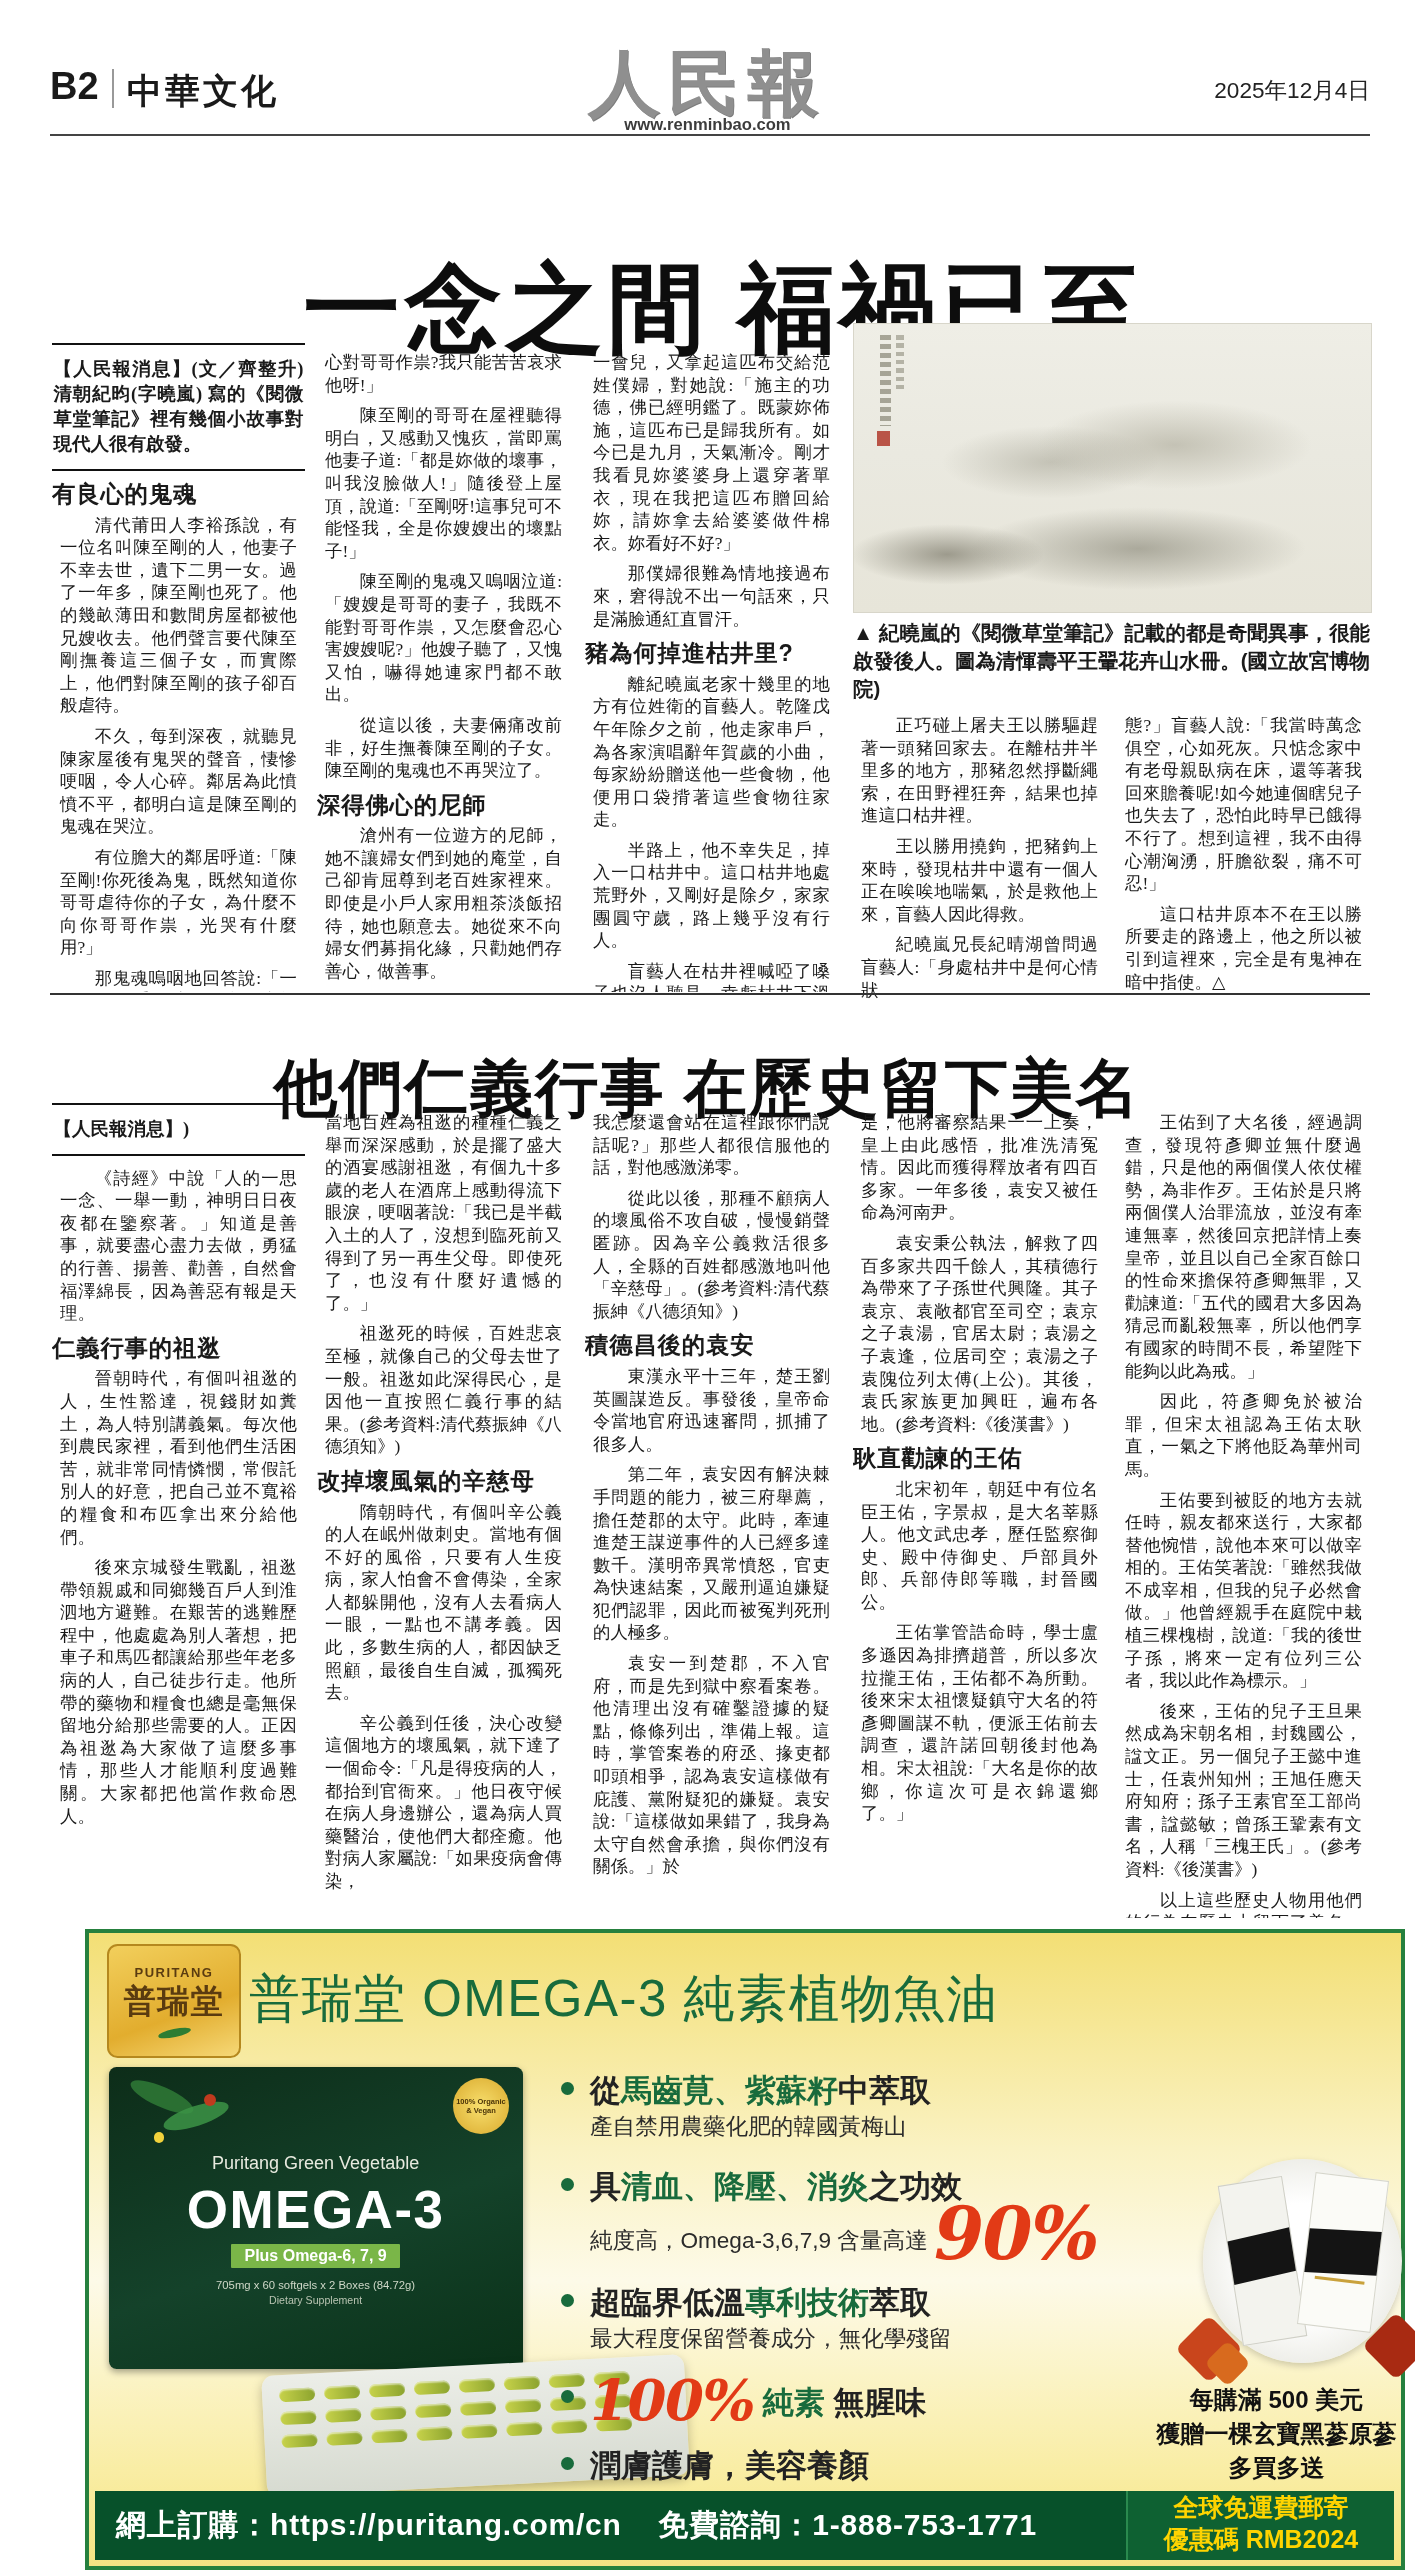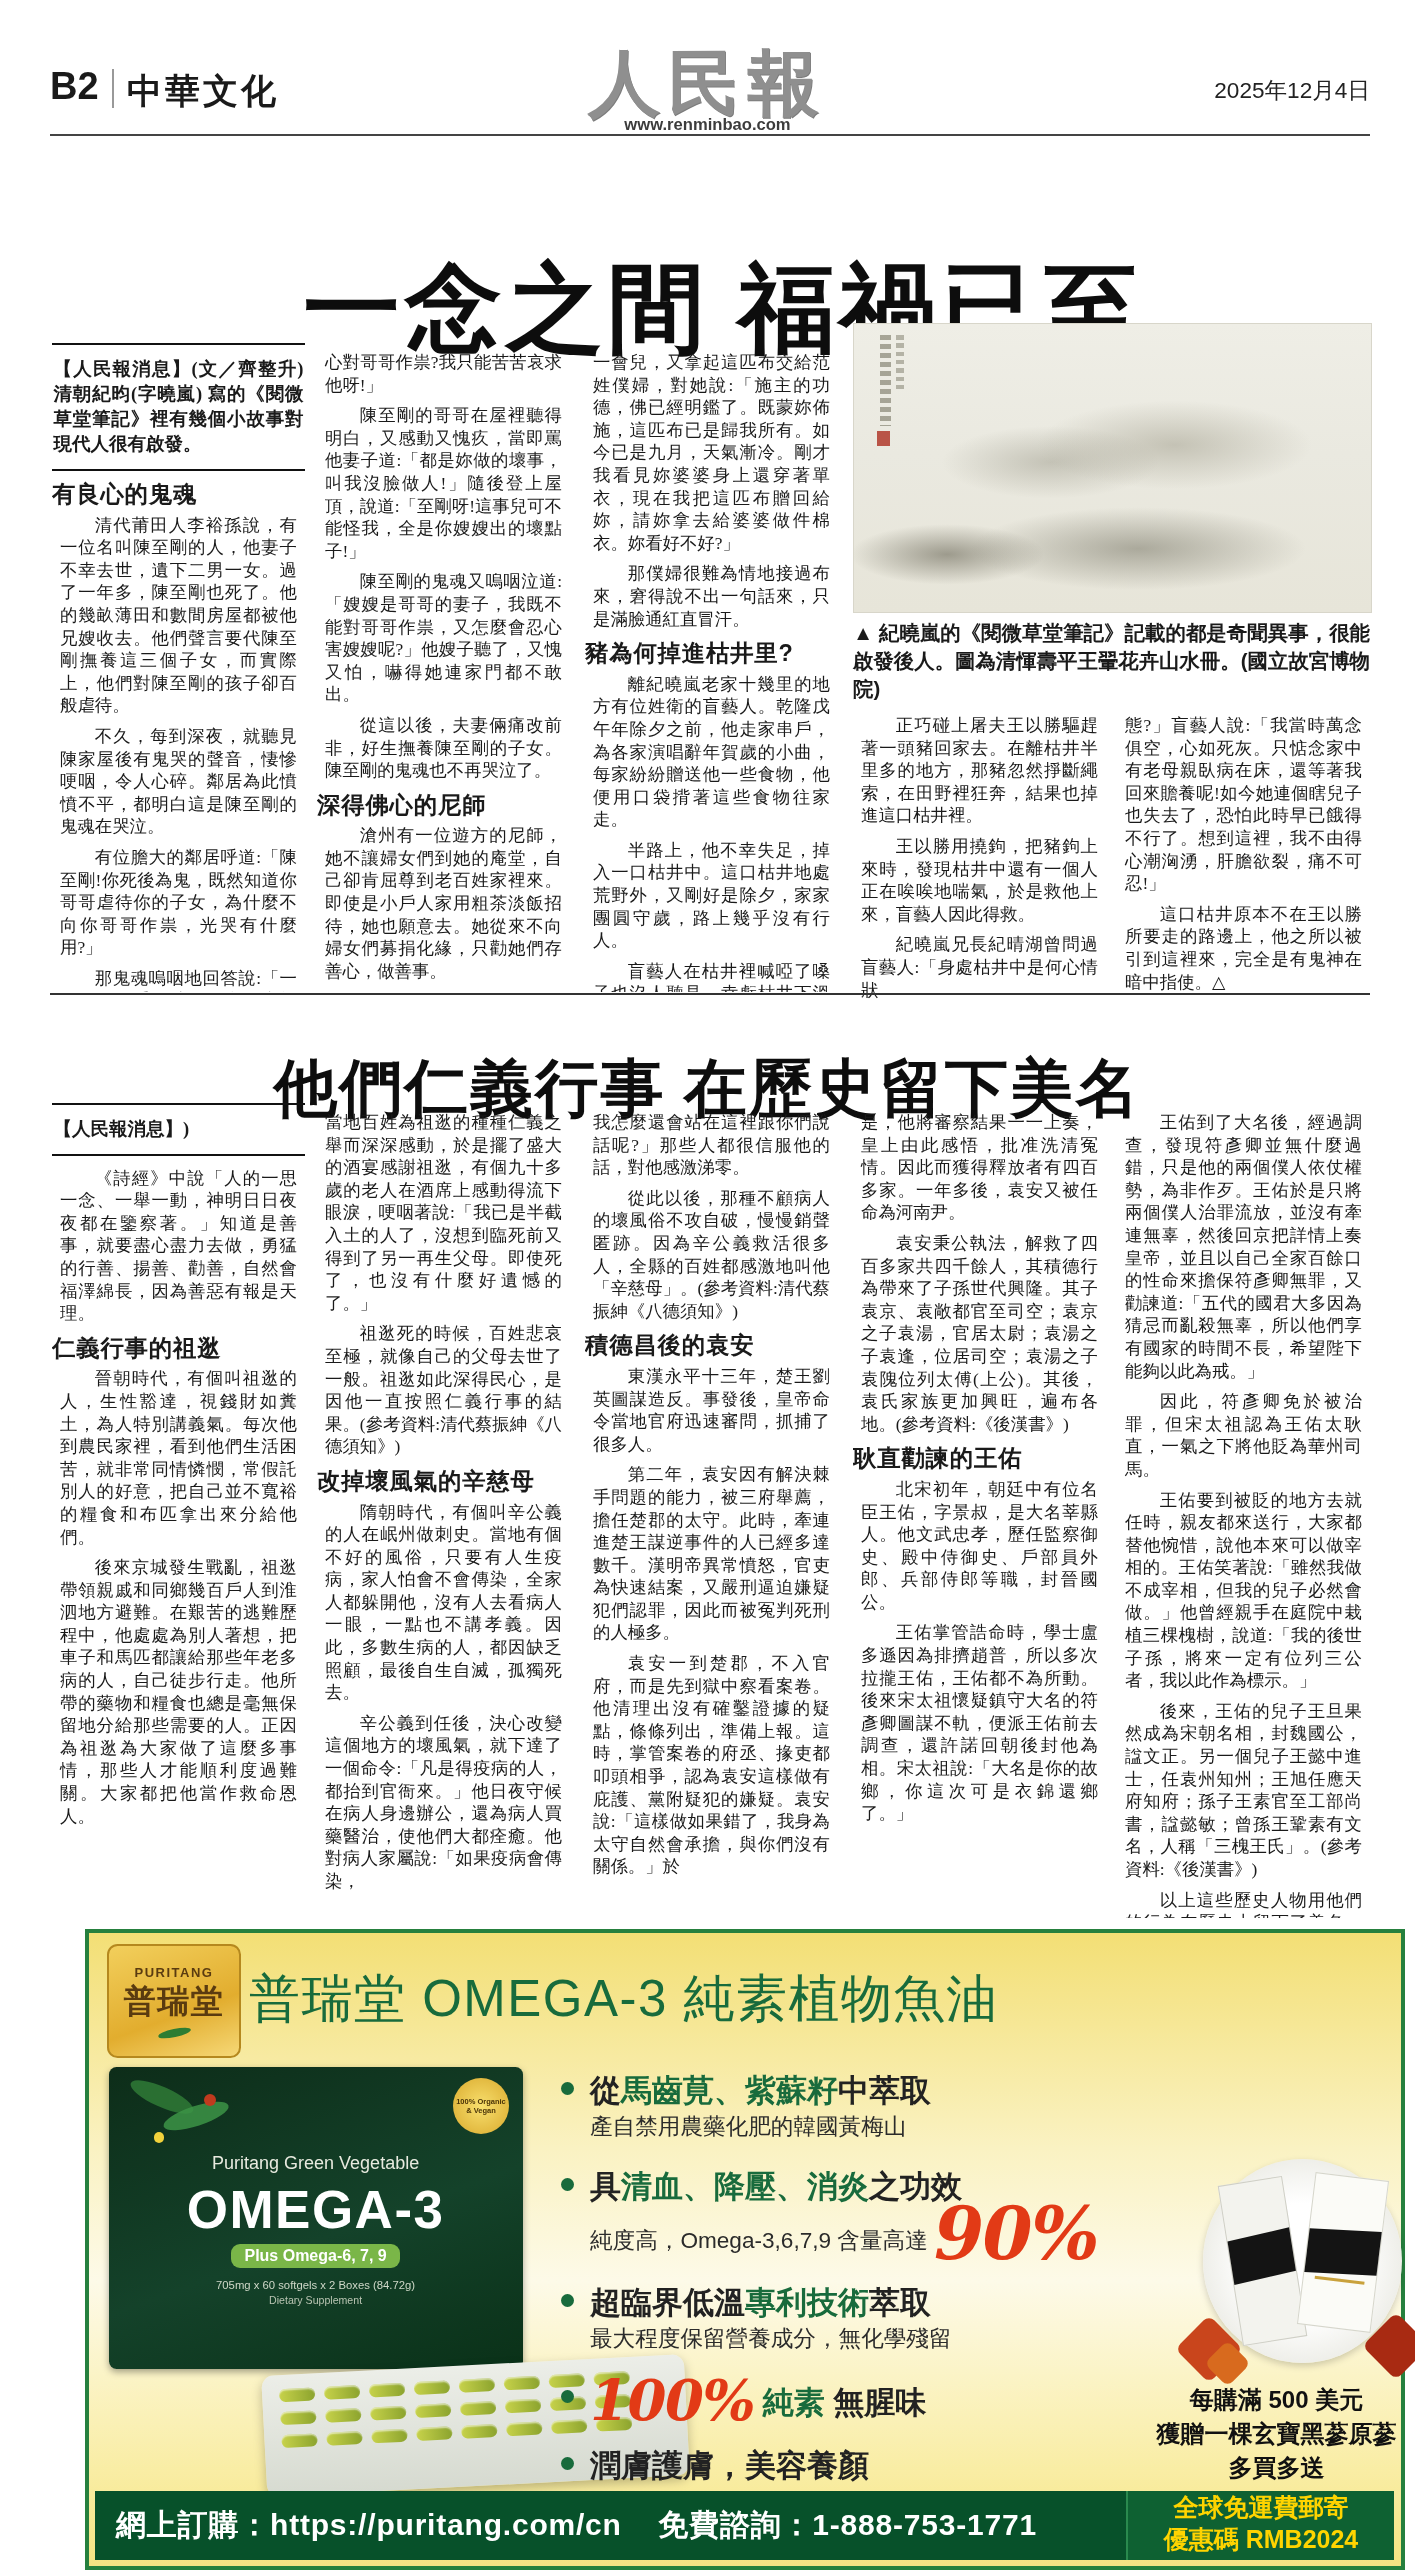--- a/index.html
+++ b/index.html
@@ -62,21 +62,21 @@
   .ad-panel .badge{position:absolute;right:13.6px;top:10.6px;width:56px;height:56px;border-radius:50%;
     background:radial-gradient(#f8df6e,#d9a92c);display:flex;align-items:center;justify-content:center;text-align:center;
     font-family:"Liberation Sans",sans-serif;font-weight:bold;font-size:7.5px;color:#4c3508;line-height:9px;}
   .ad-panel .pleaf{position:absolute;width:68px;height:19.6px;border-radius:50%;background:#2f7a36;opacity:.85;}
   .ad-panel .pl1{left:19.6px;top:19.6px;transform:rotate(24deg);}
   .ad-panel .pl2{left:53px;top:39px;transform:rotate(-18deg);background:#3c9446;}
   .ad-panel .berry{position:absolute;left:95px;top:27px;width:12px;height:12px;border-radius:50%;background:#c03a1e;}
   .ad-panel .flower{position:absolute;left:45px;top:65px;width:10.6px;height:10.6px;border-radius:50%;background:#f2d23c;}
   .ad-panel .t1{font-family:"Liberation Sans",sans-serif;font-size:18px;color:#e8eadf;margin-top:22.6px;}
   .ad-panel .t2{font-family:"Liberation Sans",sans-serif;font-weight:900;font-size:53px;color:#ffffff;letter-spacing:1.5px;margin:4.5px 0;}
-  .ad-panel .ribbon{font-family:"Liberation Sans",sans-serif;font-weight:bold;font-size:16px;color:#fff;background:#7ab648;padding:3px 13.6px;border-radius:9px;}
+  .ad-panel .ribbon{font-family:"Liberation Sans",sans-serif;font-weight:bold;font-size:16px;color:#fff;background:#7ab648;padding:3px 13.6px;border-radius:1px;}
   .ad-panel .t3{font-family:"Liberation Sans",sans-serif;font-size:11.3px;color:#cfd8c8;margin-top:10.6px;}
   .ad-panel .t4{font-family:"Liberation Sans",sans-serif;font-size:10.6px;color:#b9c4b2;margin-top:3px;}
   .tray{position:absolute;left:175px;top:432px;width:423px;height:121px;border-radius:12px;transform:rotate(-3deg);
     background:linear-gradient(180deg,#eceee8,#d6dad0);box-shadow:0 4.5px 10.6px rgba(0,0,0,.25);padding:10.6px 12px;box-sizing:border-box;}
   .cap{display:inline-block;width:36px;height:13px;border-radius:6.8px;margin:3px 4.5px;
     background:linear-gradient(90deg,#c7d24a,#8ba32e);box-shadow:inset 0 1.5px 1.5px rgba(255,255,255,.6);}
   .bullets{position:absolute;left:466px;top:137px;width:642px;font-family:"Liberation Sans",sans-serif;}
   .bullets .item{position:relative;padding-left:35px;margin-bottom:22.6px;}
   .bullets .dot{position:absolute;left:6px;top:12px;width:13px;height:13px;border-radius:50%;background:#186b3c;}
   .bullets .main{font-size:31px;font-weight:bold;color:#222;line-height:41px;}

